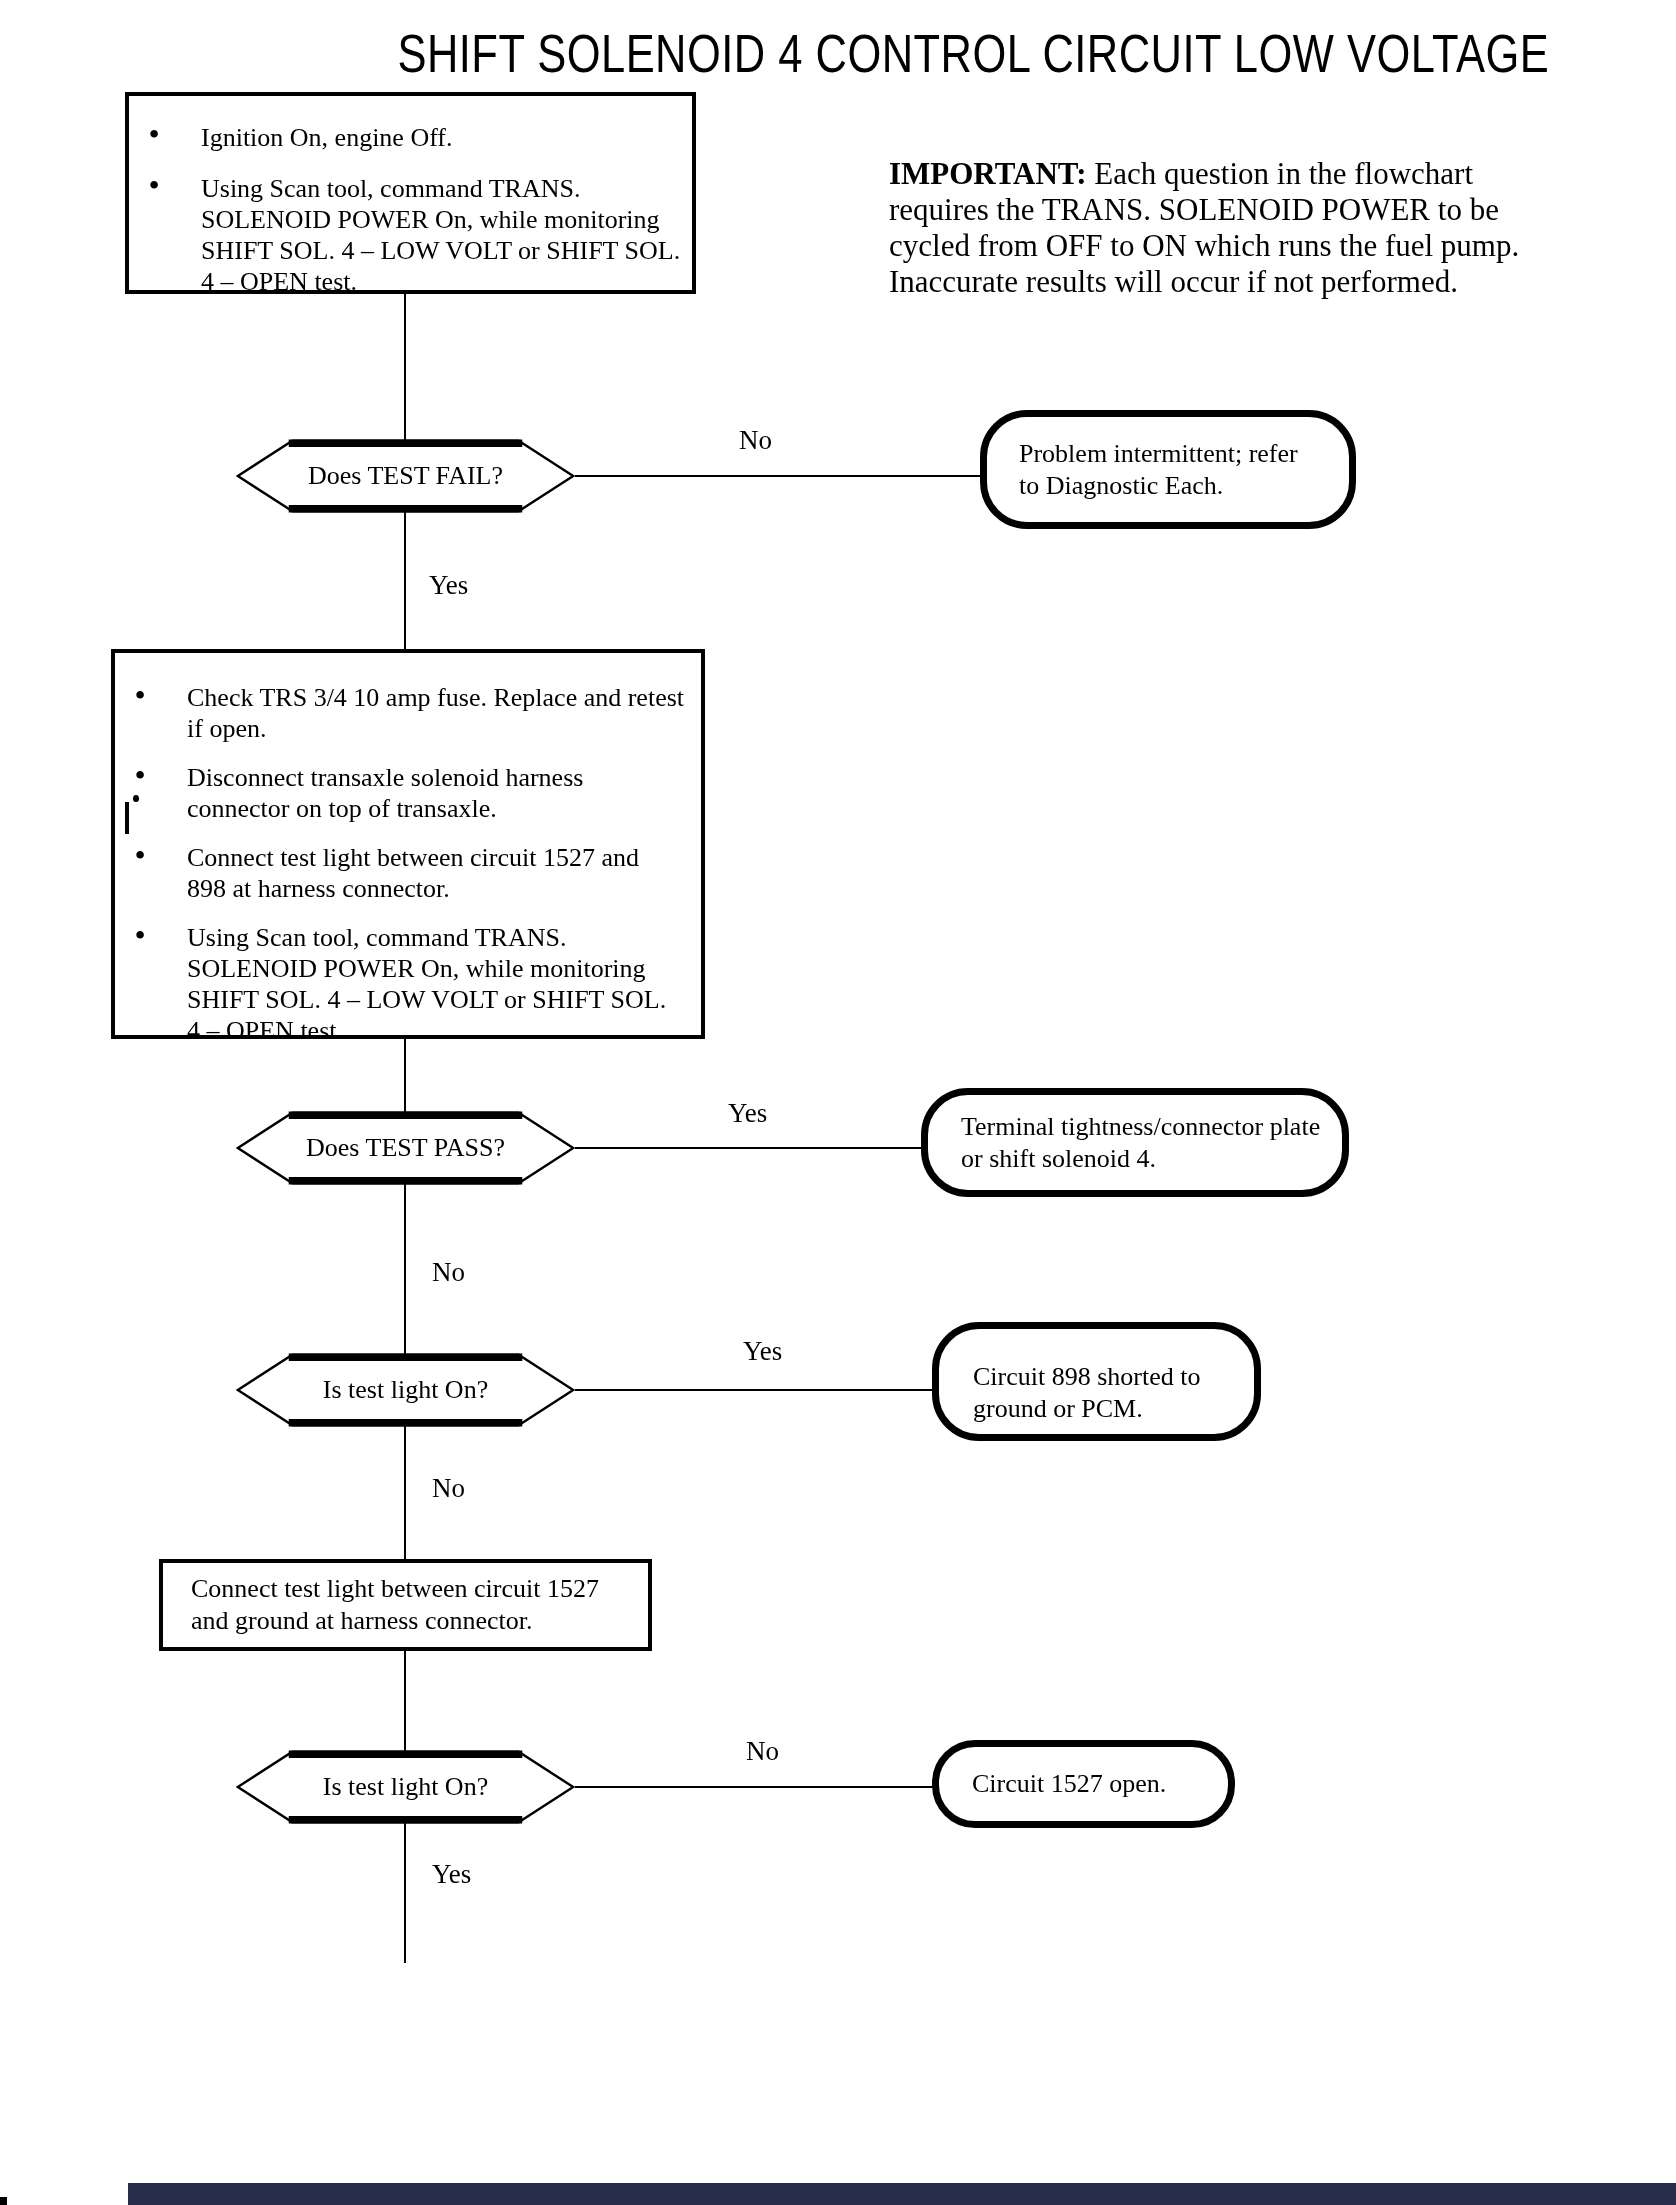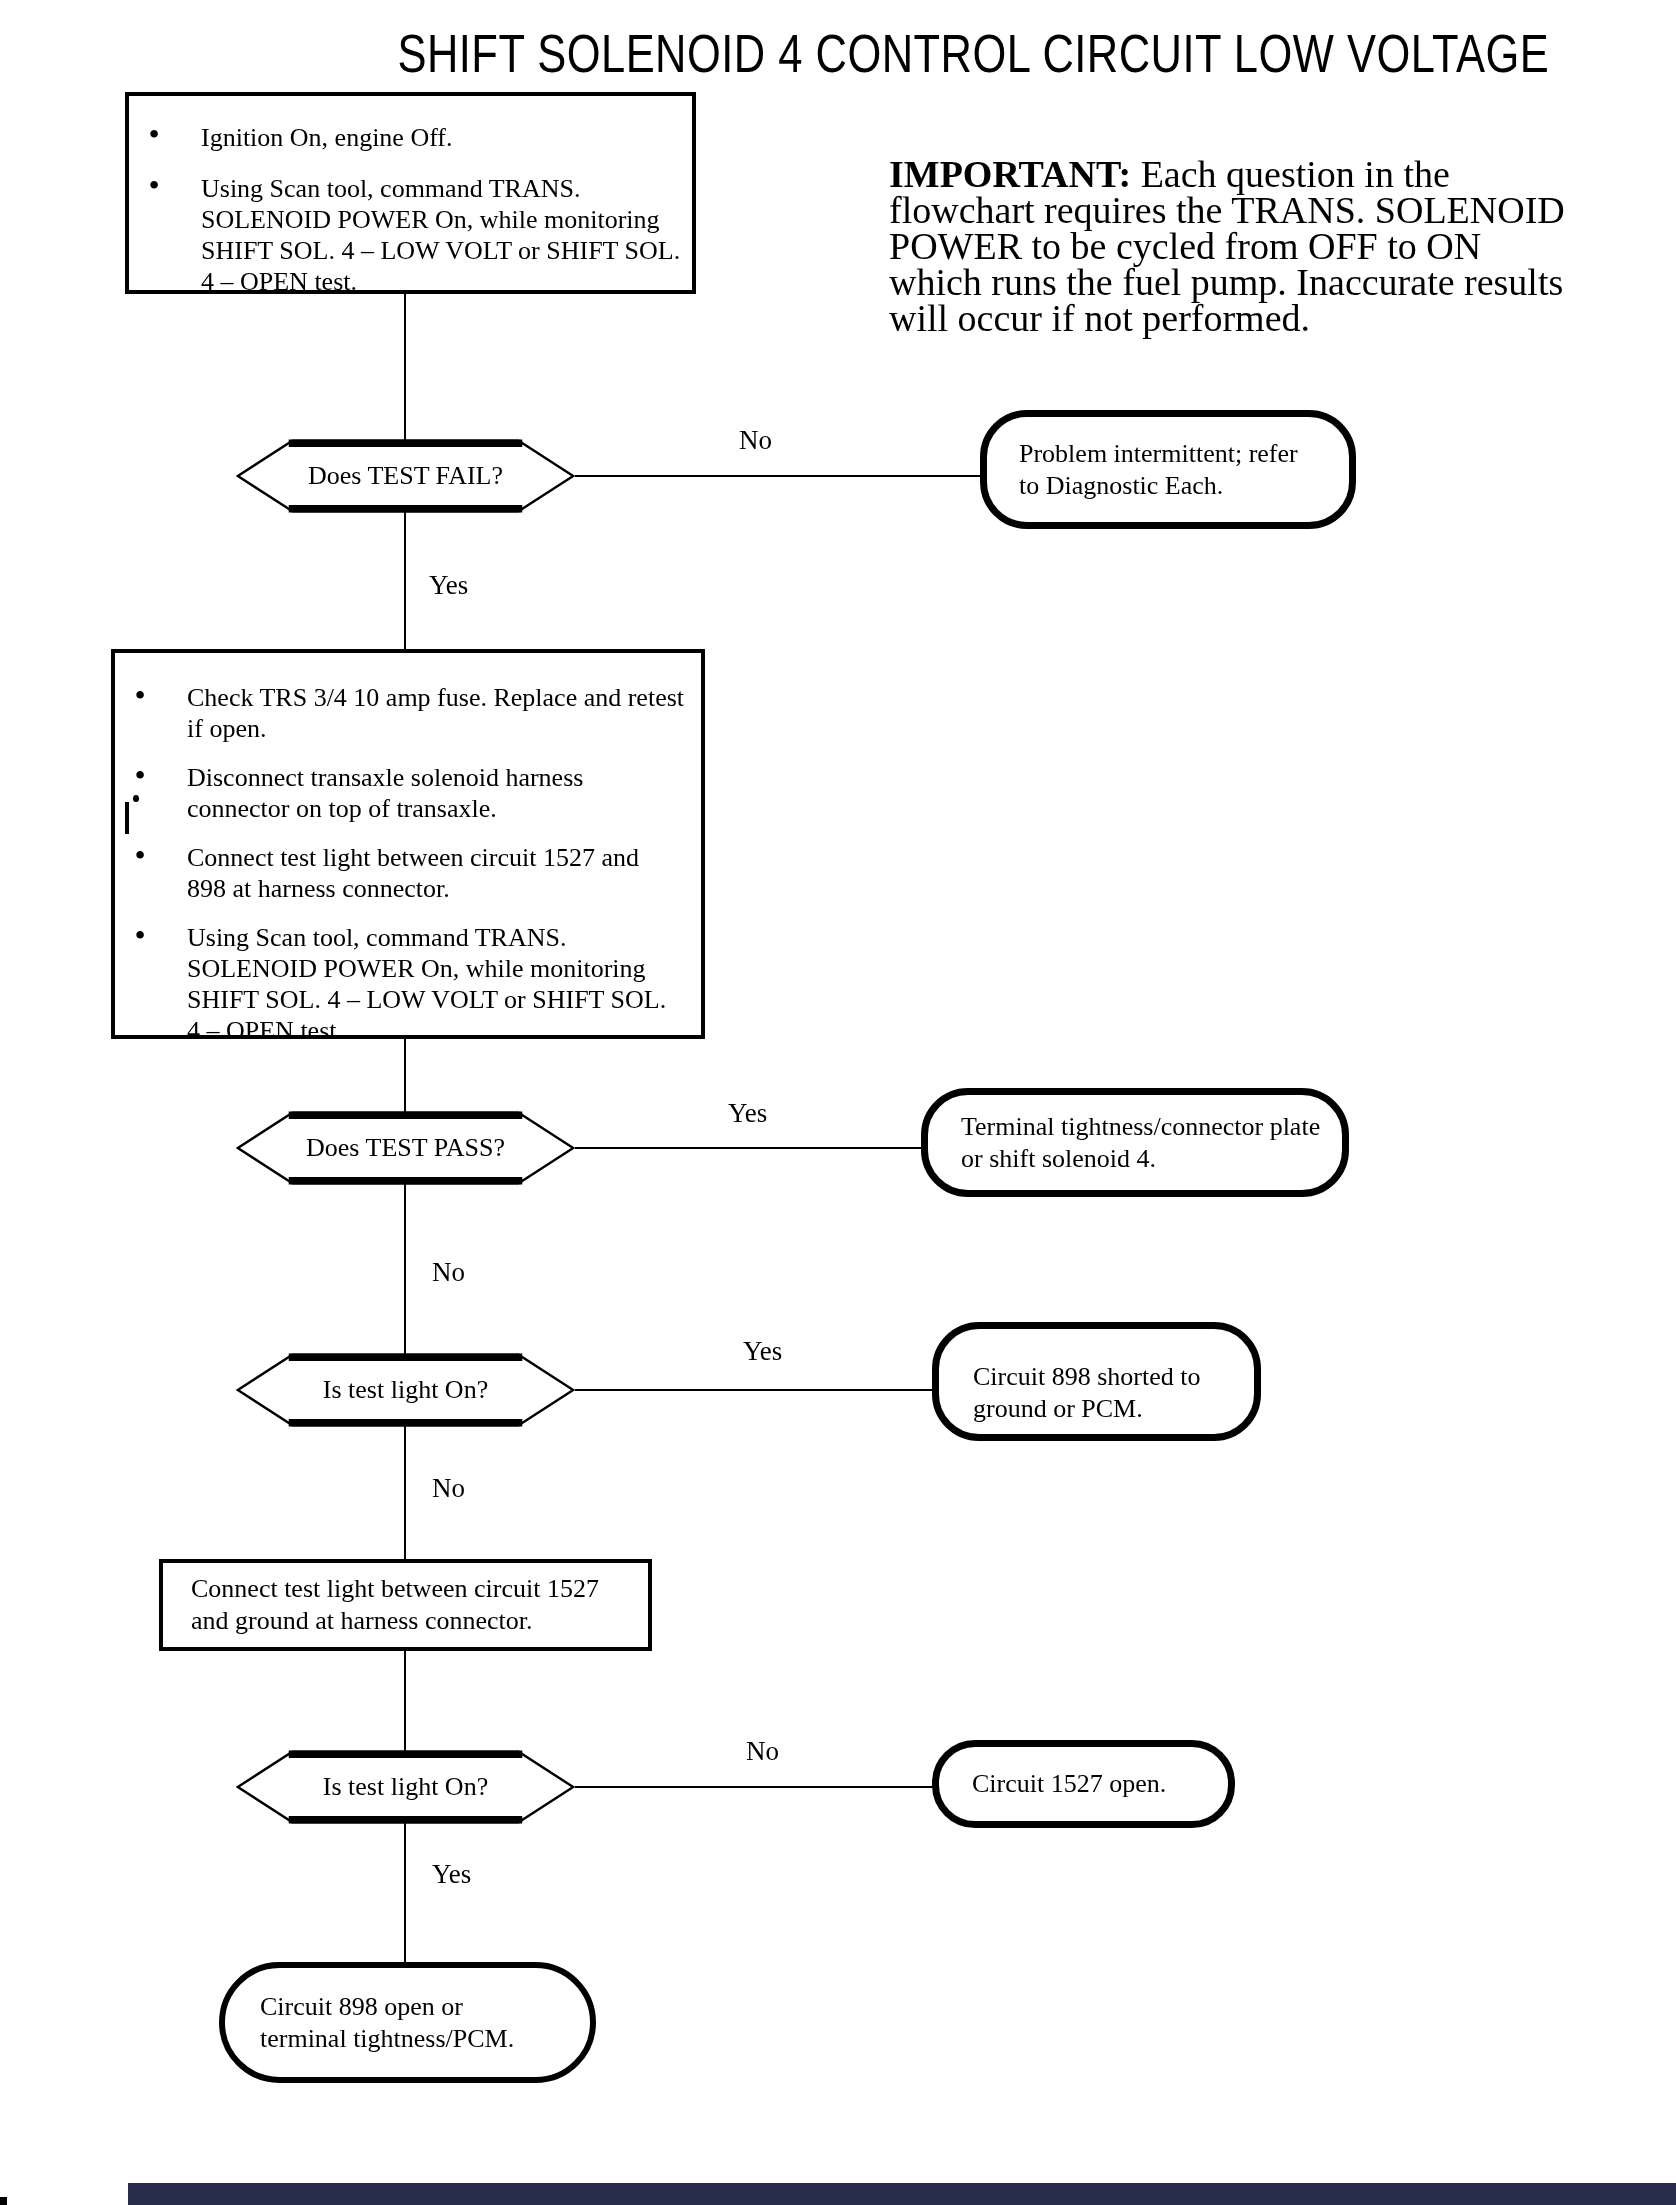--- a/index.html
+++ b/index.html
@@ -15,21 +15,21 @@
   .stadium{position:absolute;background:#fff;border:7.3px solid #000;box-sizing:border-box;
         display:flex;align-items:center;font-size:26px;line-height:32px;}
   .hex{position:absolute;}
   .hex svg{display:block;}
   .hex .hex-label{position:absolute;left:0;top:0;right:0;bottom:0;display:flex;align-items:center;
         justify-content:center;font-size:26px;}
   .vline,.hline{position:absolute;background:#000;}
   .vline{width:2.4px;}
   .hline{height:2.4px;}
   .edge-label{position:absolute;font-size:27px;}
-  .important{position:absolute;left:889px;top:156px;width:684px;font-size:38px;line-height:36px;}
+  .important{position:absolute;left:889px;top:156px;width:684px;font-size:31px;line-height:36px;}
   .important b{letter-spacing:0px;}
   .artifact{position:absolute;background:#000;}
   .bottom-bar{position:absolute;left:128px;top:2183px;width:1549px;height:22px;}
 </style>
 </head>
 <body>
 
 <div id="page">
 
   <div class="title-wrap">
@@ -146,21 +146,18 @@
     </svg>
     <div class="hex-label">Is test light On?</div>
   </div>
   <div class="edge-label" style="left:746px;top:1736px;">No</div>
   <div class="edge-label" style="left:432px;top:1859px;">Yes</div>
 
   <div class="stadium" style="left:932px;top:1740px;width:303px;height:88px;border-radius:43px;">
     <div style="padding-left:33px;white-space:nowrap;">Circuit 1527 open.</div>
   </div>
 
-  <div class="stadium" style="left:219px;top:1962px;width:377px;height:121px;border-radius:61px;border-width:6.7px;">
-    <div style="padding-left:35px;width:292px;">Circuit 898 open or terminal tightness/PCM.</div>
-  </div>
 
   <div class="artifact" style="left:0px;top:2197px;width:7.3px;height:8.5px;"></div>
   <div class="bottom-bar" style="background: rgb(38, 44, 74);"></div>
 
 </div>
 
 
 </body></html>

